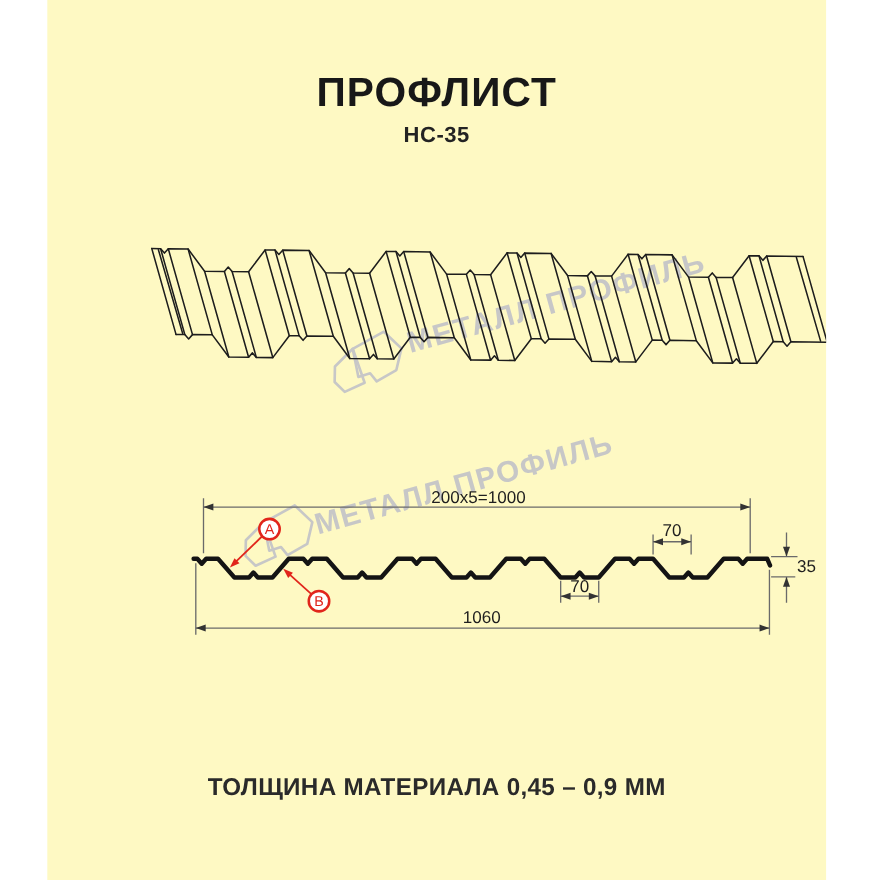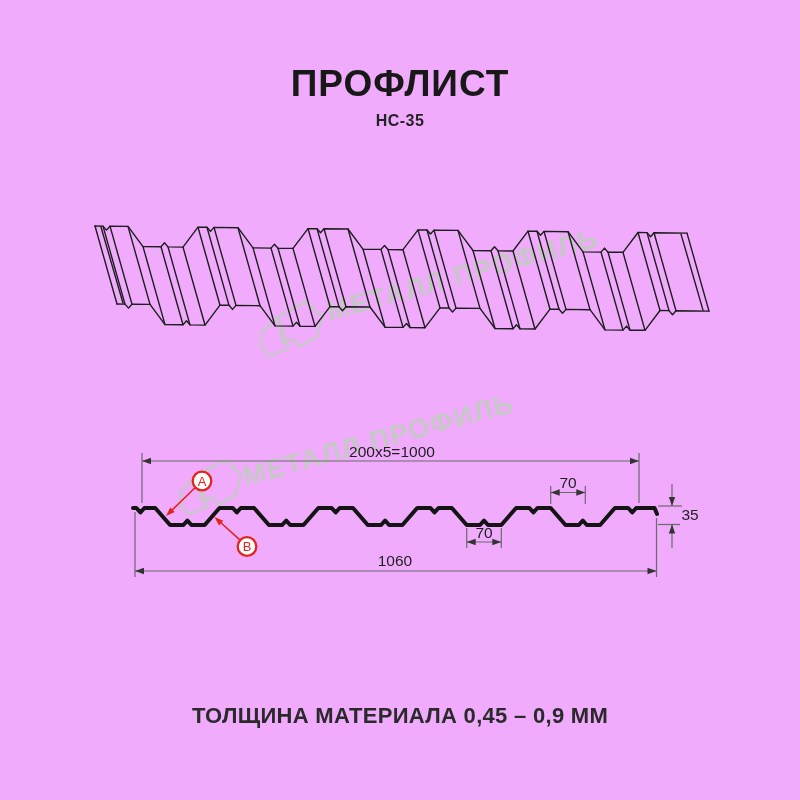--- a/index.html
+++ b/index.html
@@ -1,21 +1,21 @@
 <!DOCTYPE html>
 <html><head>
 <meta charset="utf-8">
 <style>
   html,body{margin:0;padding:0;background:#ffffff;}
-  .page{position:relative;width:800px;height:800px;background:#f0abfc;overflow:hidden;
-        font-family:"Liberation Sans",sans-serif;}
+  .page{position:relative;width:708px;height:800px;background:#fef9c3;overflow:hidden;
+        font-family:"Liberation Sans",sans-serif;margin-left:43px;}
   .title{position:absolute;left:0;right:0;top:63px;text-align:center;
          font-size:37px;font-weight:800;letter-spacing:1px;color:#181818;margin:0;}
   .subtitle{position:absolute;left:0;right:0;top:112px;text-align:center;
-         font-size:16px;font-weight:600;letter-spacing:.5px;color:#232323;}
+         font-size:20px;font-weight:600;letter-spacing:.5px;color:#232323;}
   .footer{position:absolute;left:0;right:0;top:703px;text-align:center;
          font-size:22px;font-weight:600;letter-spacing:.3px;color:#2a2a2a;}
   svg{position:absolute;left:0;top:0;}
   text{font-family:"Liberation Sans",sans-serif;}
 </style>
 </head>
 <body>
 
 <div class="page">
   <h1 class="title">ПРОФЛИСТ</h1>

